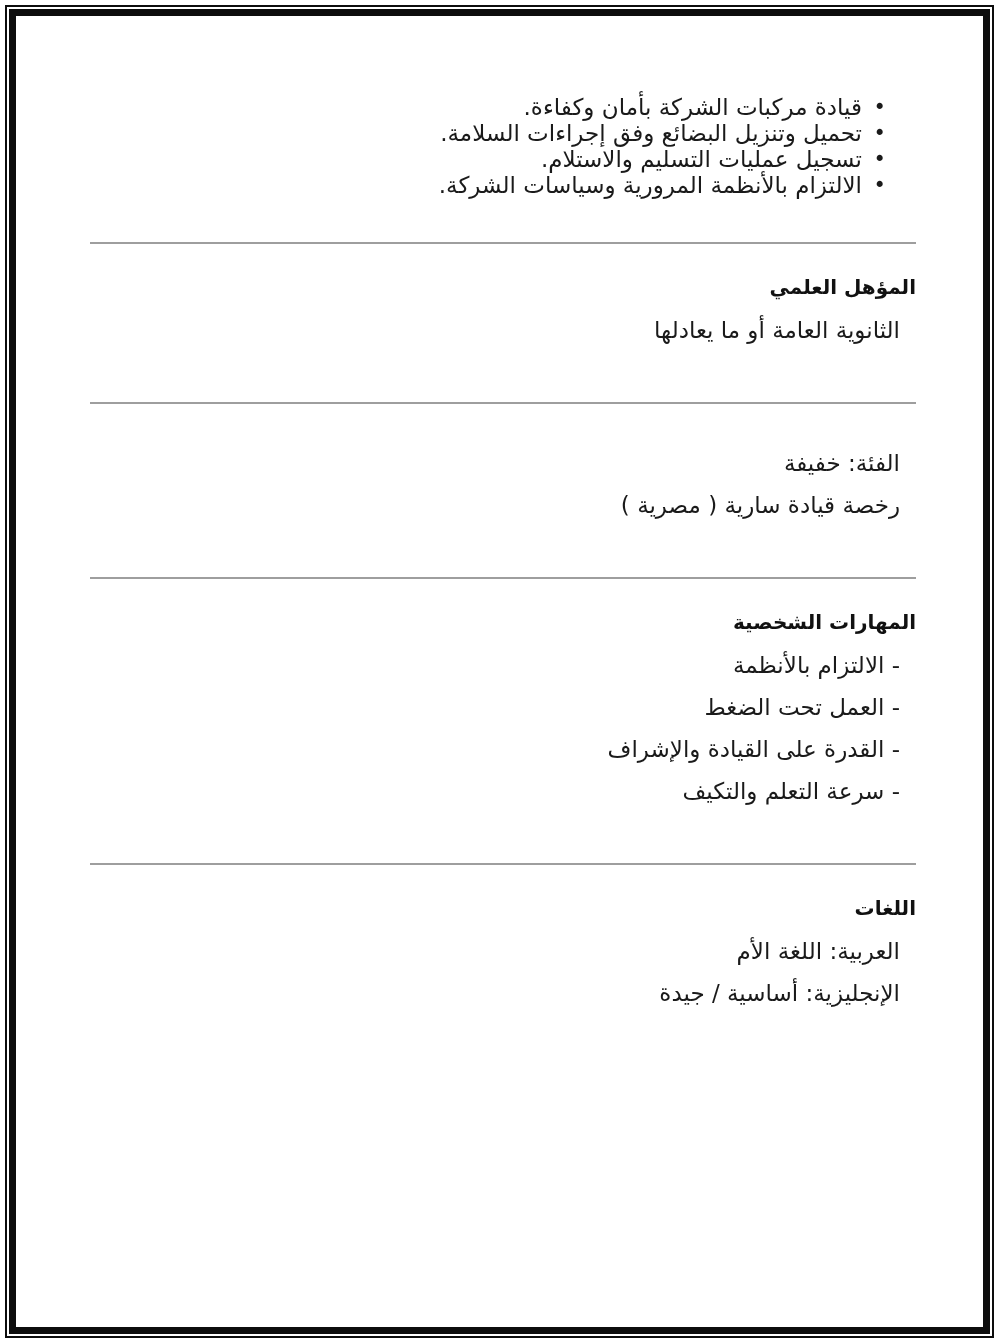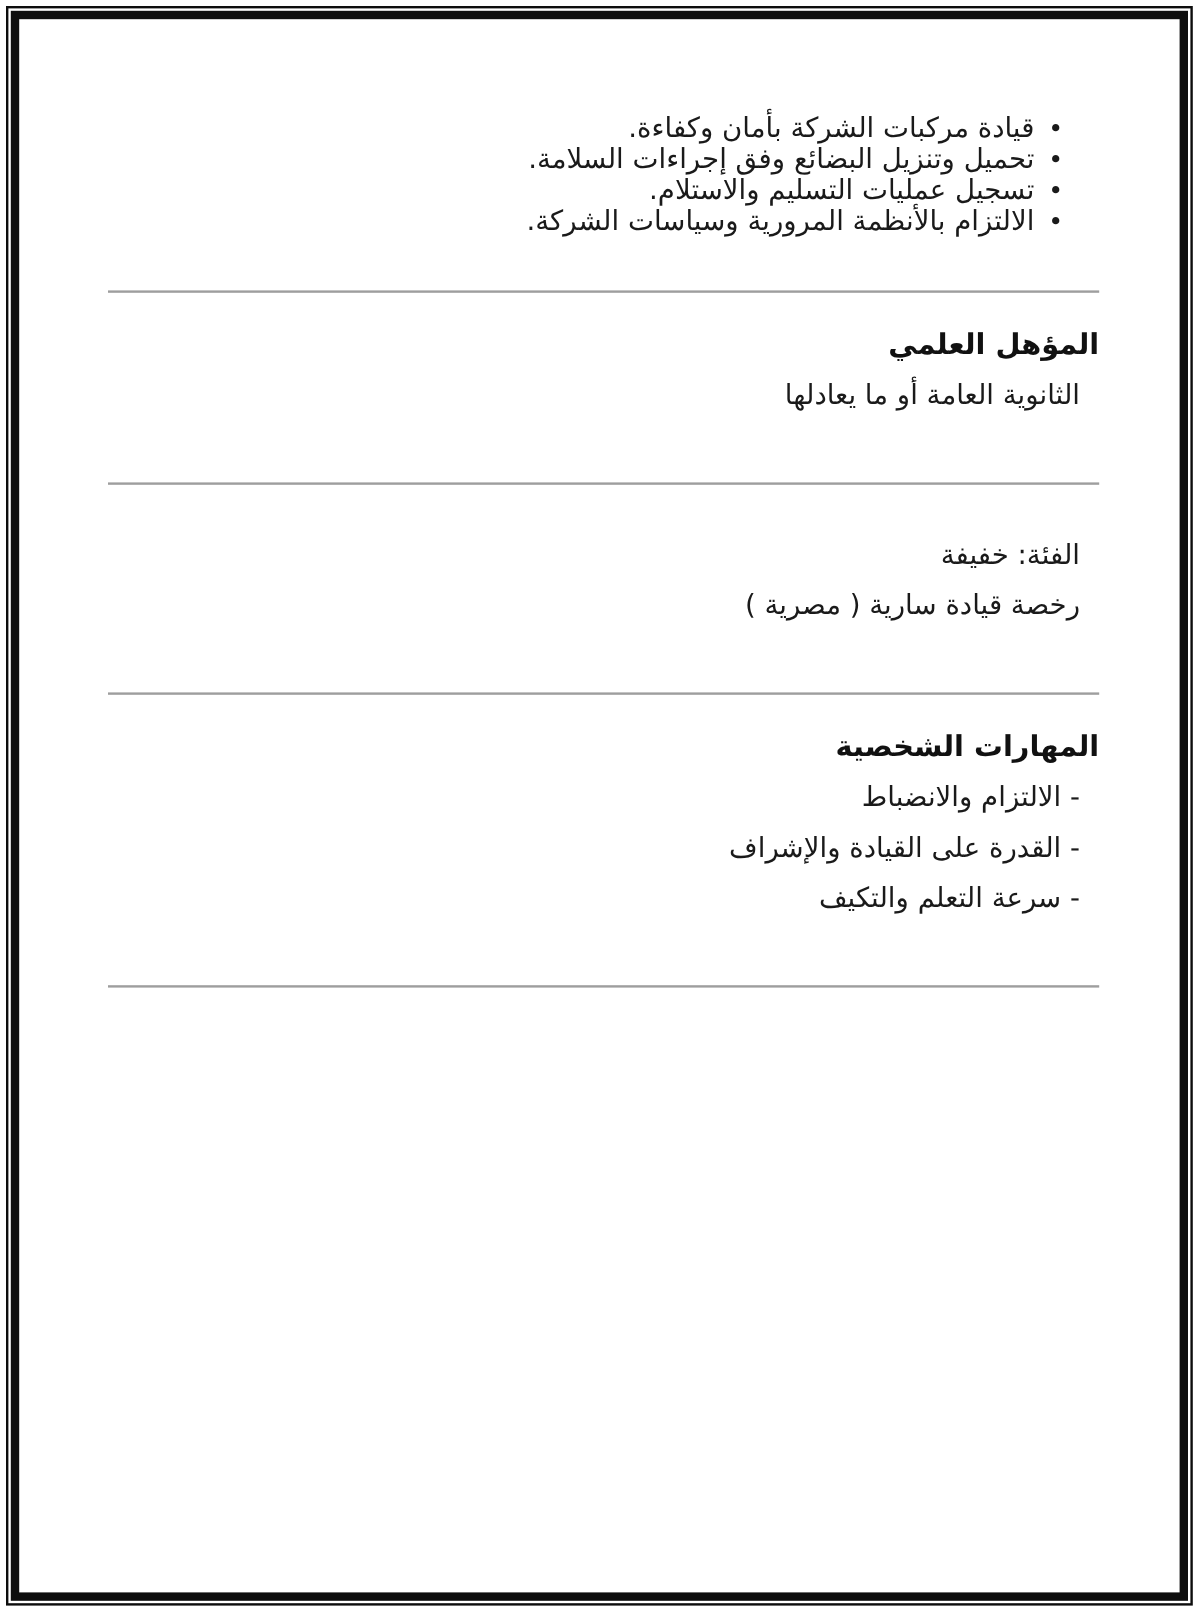--- a/index.html
+++ b/index.html
@@ -55,21 +55,21 @@
     border-top: 2px solid #9e9e9e;
     margin: 0;
   }
   section.cv-section {
     padding-top: 30px;
     padding-bottom: 43px;
   }
   section.cv-section.last { padding-bottom: 0; }
   h2.sec-title {
     margin: 0;
-    font-size: 24px;
+    font-size: 20px;
     line-height: 27px;
     font-weight: 700;
     color: #111111;
   }
   p.sec-line {
     margin: 16px;
     font-size: 23px;
     line-height: 26px;
     font-weight: 500;
   }
@@ -101,23 +101,29 @@
 
       <section class="cv-section">
         <p class="sec-line">الفئة: خفيفة</p>
         <p class="sec-line">رخصة قيادة سارية ( مصرية )</p>
       </section>
 
       <hr class="rule">
 
       <section class="cv-section">
         <h2 class="sec-title">المهارات الشخصية</h2>
-        <p class="sec-line">- الالتزام والانضباط</p>
+        <p class="sec-line">- الالتزام بالأنظمة</p>
+        <p class="sec-line">- العمل تحت الضغط</p>
         <p class="sec-line">- القدرة على القيادة والإشراف</p>
         <p class="sec-line">- سرعة التعلم والتكيف</p>
       </section>
 
       <hr class="rule">
 
+      <section class="cv-section last">
+        <h2 class="sec-title">اللغات</h2>
+        <p class="sec-line">العربية: اللغة الأم</p>
+        <p class="sec-line">الإنجليزية: أساسية / جيدة</p>
+      </section>
 
     </div>
   </div>
 </div>
 
 </body></html>

